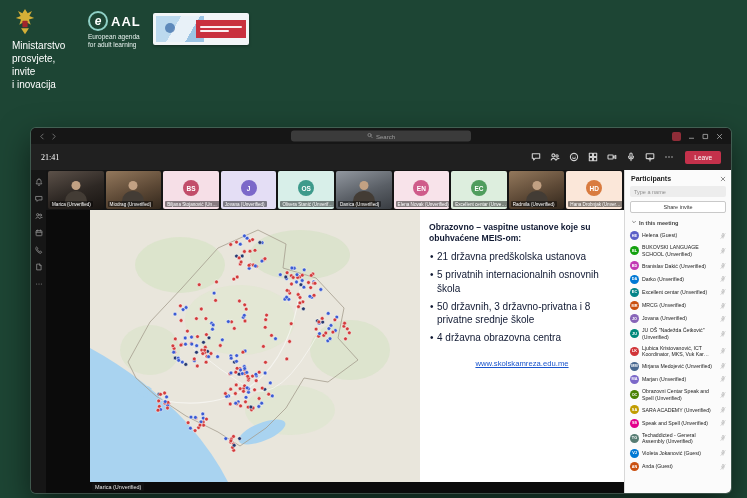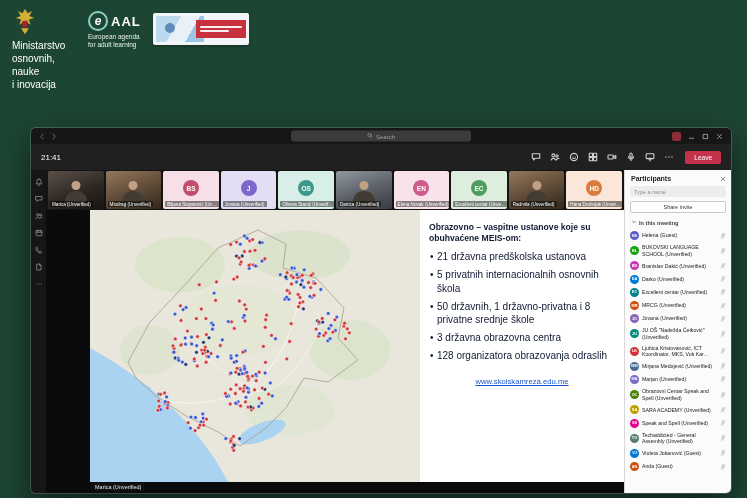--- a/index.html
+++ b/index.html
@@ -37,21 +37,21 @@
   .search{position:absolute;left:50%;top:50%;transform:translate(-50%,-50%);width:180px;height:11px;
           background:#3b3b3b;border-radius:3px;color:#9d9d9d;font-size:6px;display:flex;align-items:center;
           justify-content:center;gap:3px;}
   .tb-right{margin-left:auto;display:flex;align-items:center;gap:7px;}
   .avatar-sq{width:9px;height:9px;border-radius:2px;background:#8f2d38;display:inline-block;}
   .wctrls{display:flex;gap:7px;align-items:center;}
   .wctrls span{display:flex;}
 
   .meetbar{height:26px;background:#202020;display:flex;align-items:center;padding:0 10px;
            border-bottom:1px solid #0d0d0d;}
-  .time{color:#fff;font-size:8px;}
+  .time{color:#fff;font-size:8px;font-family:Liberation Serif, serif;}
   .controls{margin-left:auto;display:flex;align-items:center;gap:9px;}
   .ctrl{display:flex;align-items:center;}
   .leave{margin-left:11px;background:#c4314b;color:#fff;border:none;font-size:6.5px;padding:3px 9px;
          border-radius:2px;font-family:inherit;}
 
   .app{position:absolute;top:42px;left:0;right:0;bottom:0;display:flex;}
   .rail{width:15px;background:#161616;display:flex;flex-direction:column;align-items:center;
         padding-top:8px;gap:9px;}
   .ric{display:flex;opacity:.85;}
   .center{flex:1;display:flex;flex-direction:column;min-width:0;}
@@ -109,21 +109,21 @@
 
 <header class="brand">
   <div class="ministry">
     <svg class="crest" viewBox="0 0 24 32">
       <path fill="#d4af37" d="M12 1 L15 6 L20 3.5 L17 9 L22.5 11.5 L16.5 13 L18.5 19 L12 15 L5.5 19 L7.5 13 L1.5 11.5 L7 9 L4 3.5 L9 6 Z"></path>
       <rect x="9" y="14.5" width="6" height="7.5" rx="1" fill="#a3262c"></rect>
       <path d="M7.5 23 h9 l-4.5 7 z" fill="#d4af37"></path>
     </svg>
     <div class="ministry-text">
       <span>Ministarstvo</span>
-      <span>osnovnih, nauke</span>
+      <span>prosvjete, invite</span>
       <span>i inovacija</span>
     </div>
   </div>
   <div class="eaal">
     <div class="eaal-word">
       <span class="eaal-e">e</span>
       <span class="eaal-aal">AAL</span>
     </div>
     <div class="eaal-tag">
       <span>European agenda</span>
@@ -624,23 +624,22 @@
                   <circle cx="125.6" cy="90.4" r="1.9" fill="#d23b3b" stroke="#ffffff" stroke-width="0.5"></circle>
                 </g>
             </svg>
           </div>
 
           <div class="slide-text">
             <div class="slide-title">Obrazovno – vaspitne ustanove koje su obuhvaćene MEIS-om:</div>
             <ul class="bullets" id="bullets">
                 <li>21 državna predškolska ustanova</li>
                 <li>5 privatnih internacionalnih osnovnih škola</li>
-                <li>50 državnih, 1 državno-privatna i 8 privatne srednje škole</li>
-                <li>3 državna obrazovna centra</li>
-                <li>128 organizatora obrazovanja odraslih</li>
+                <li>50 državnih, 3 državno-privatna i 8 privatne srednje škole</li>
+                <li>4 državna obrazovna centra</li>
               </ul>
             <a class="slide-link">www.skolskamreza.edu.me</a>
           </div>
         </div>
         <div class="presenter">Marica (Unverified)</div>
       </div>
     </div>
 
     <aside class="panel">
       <div class="panel-head">

